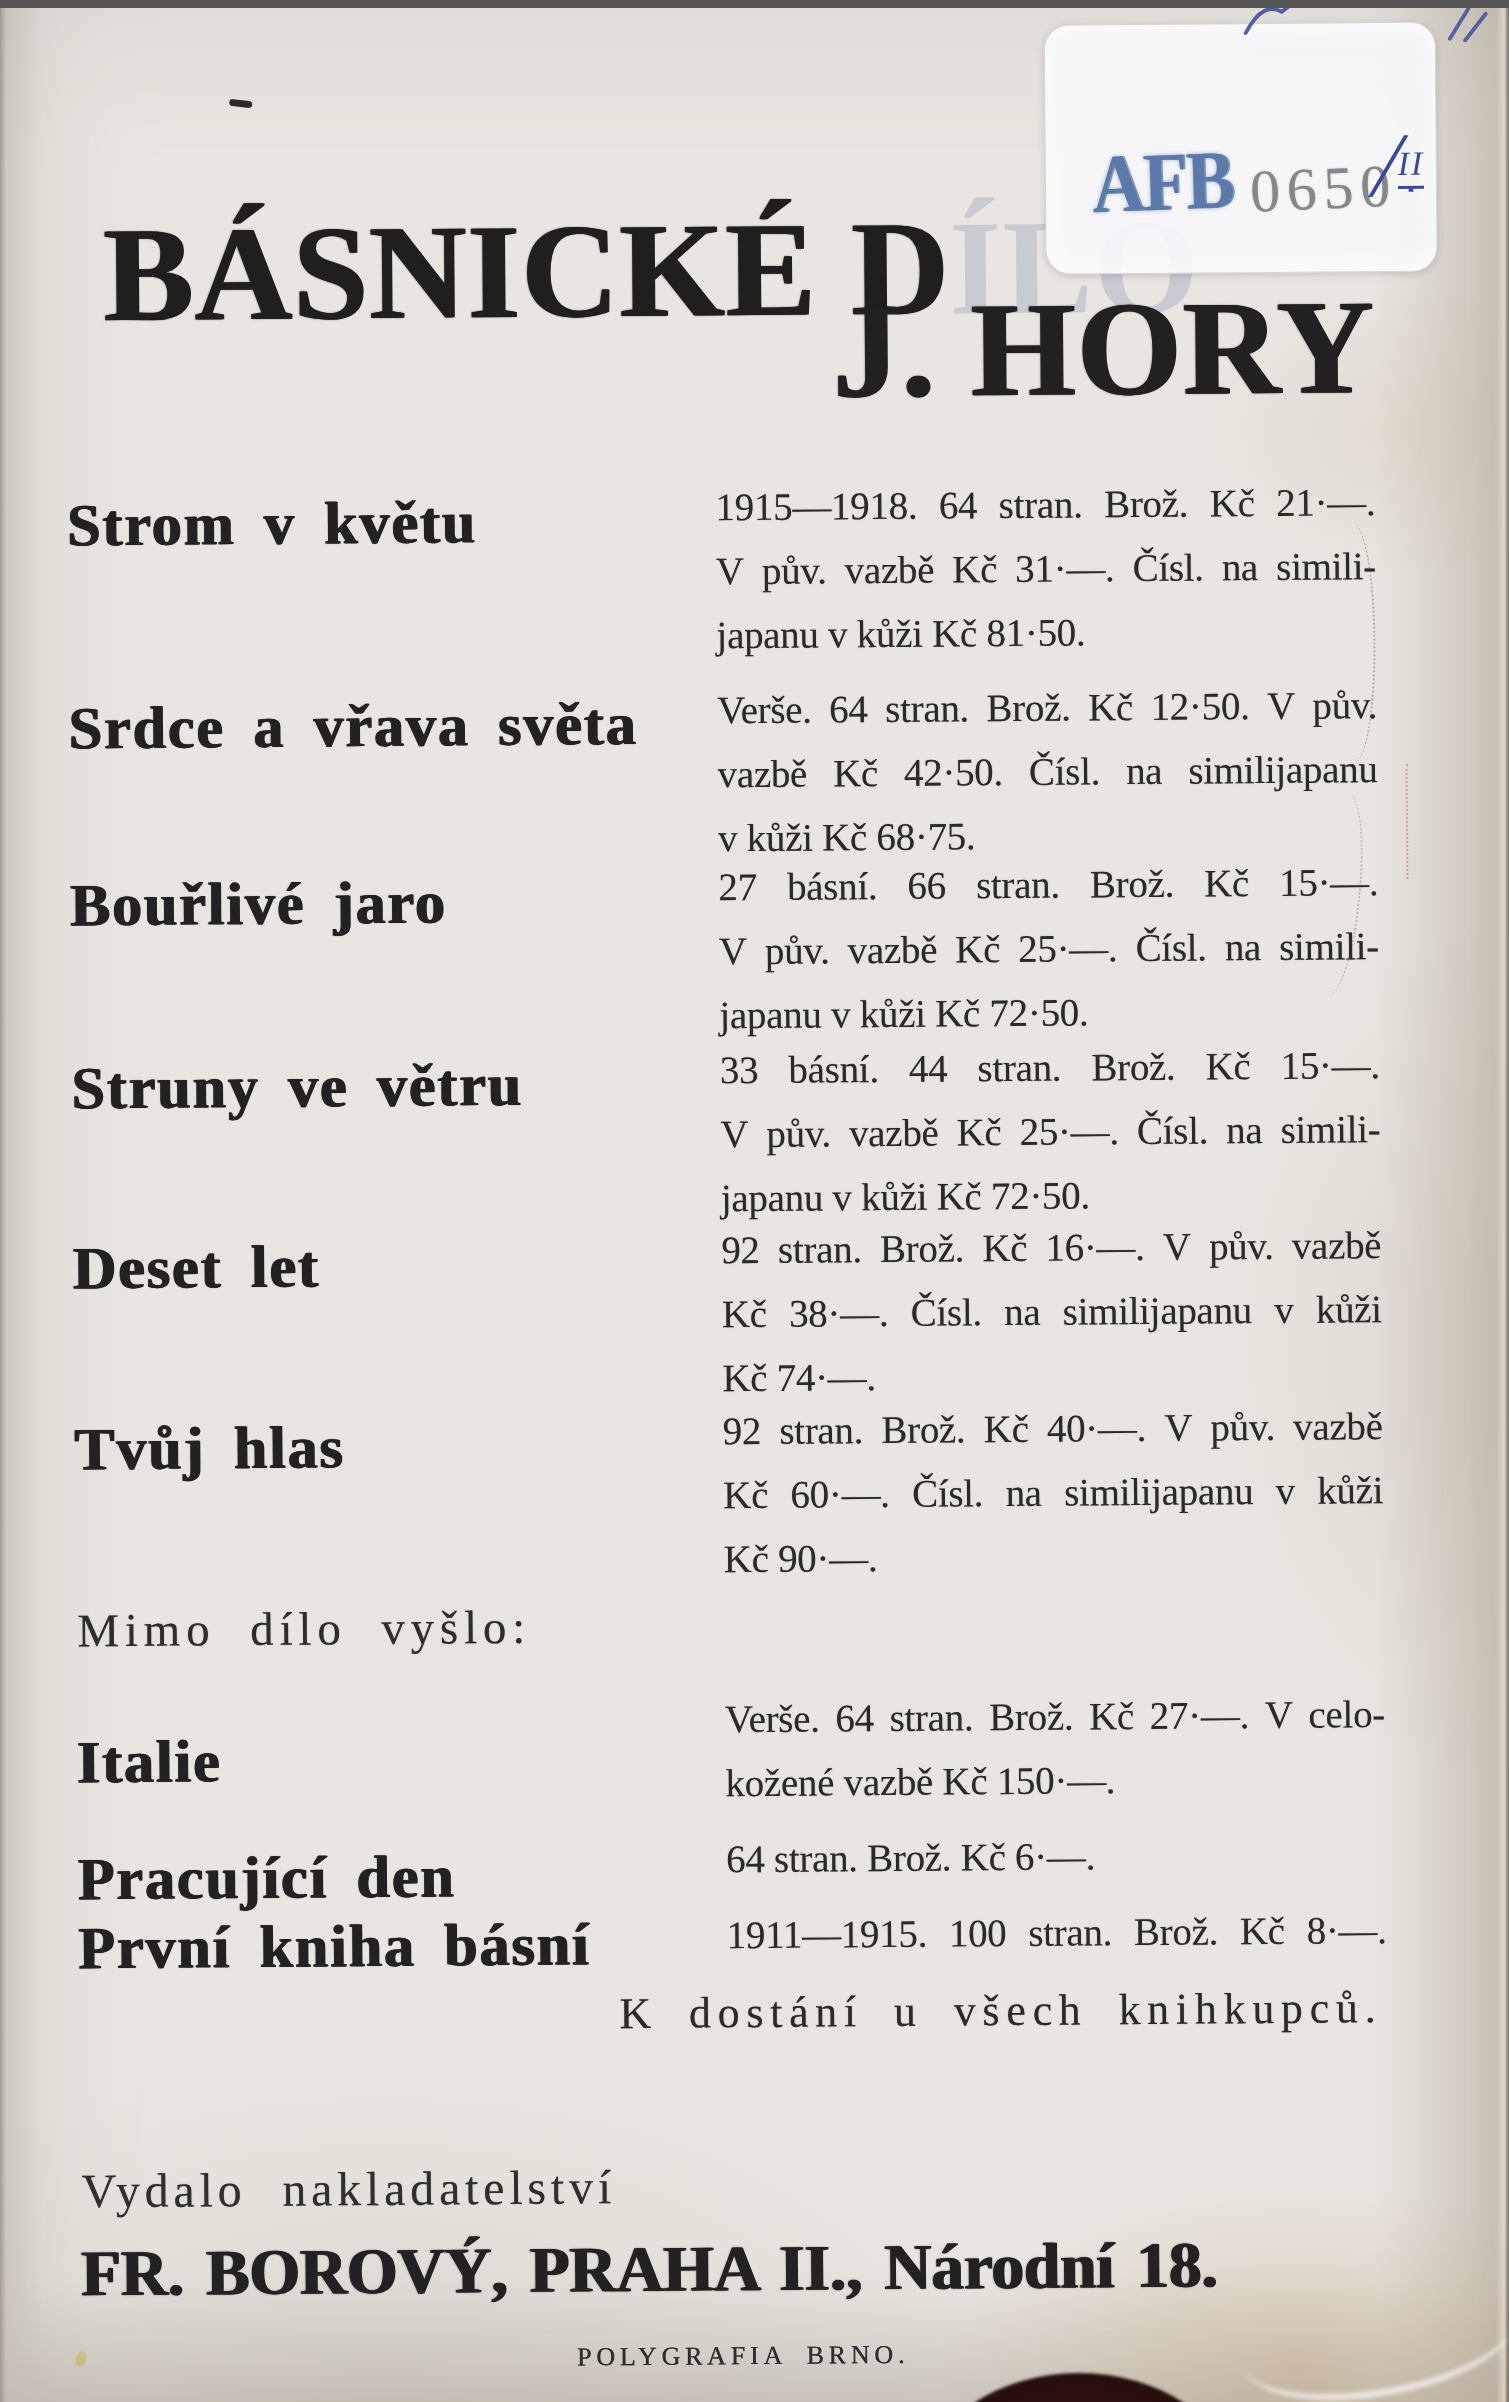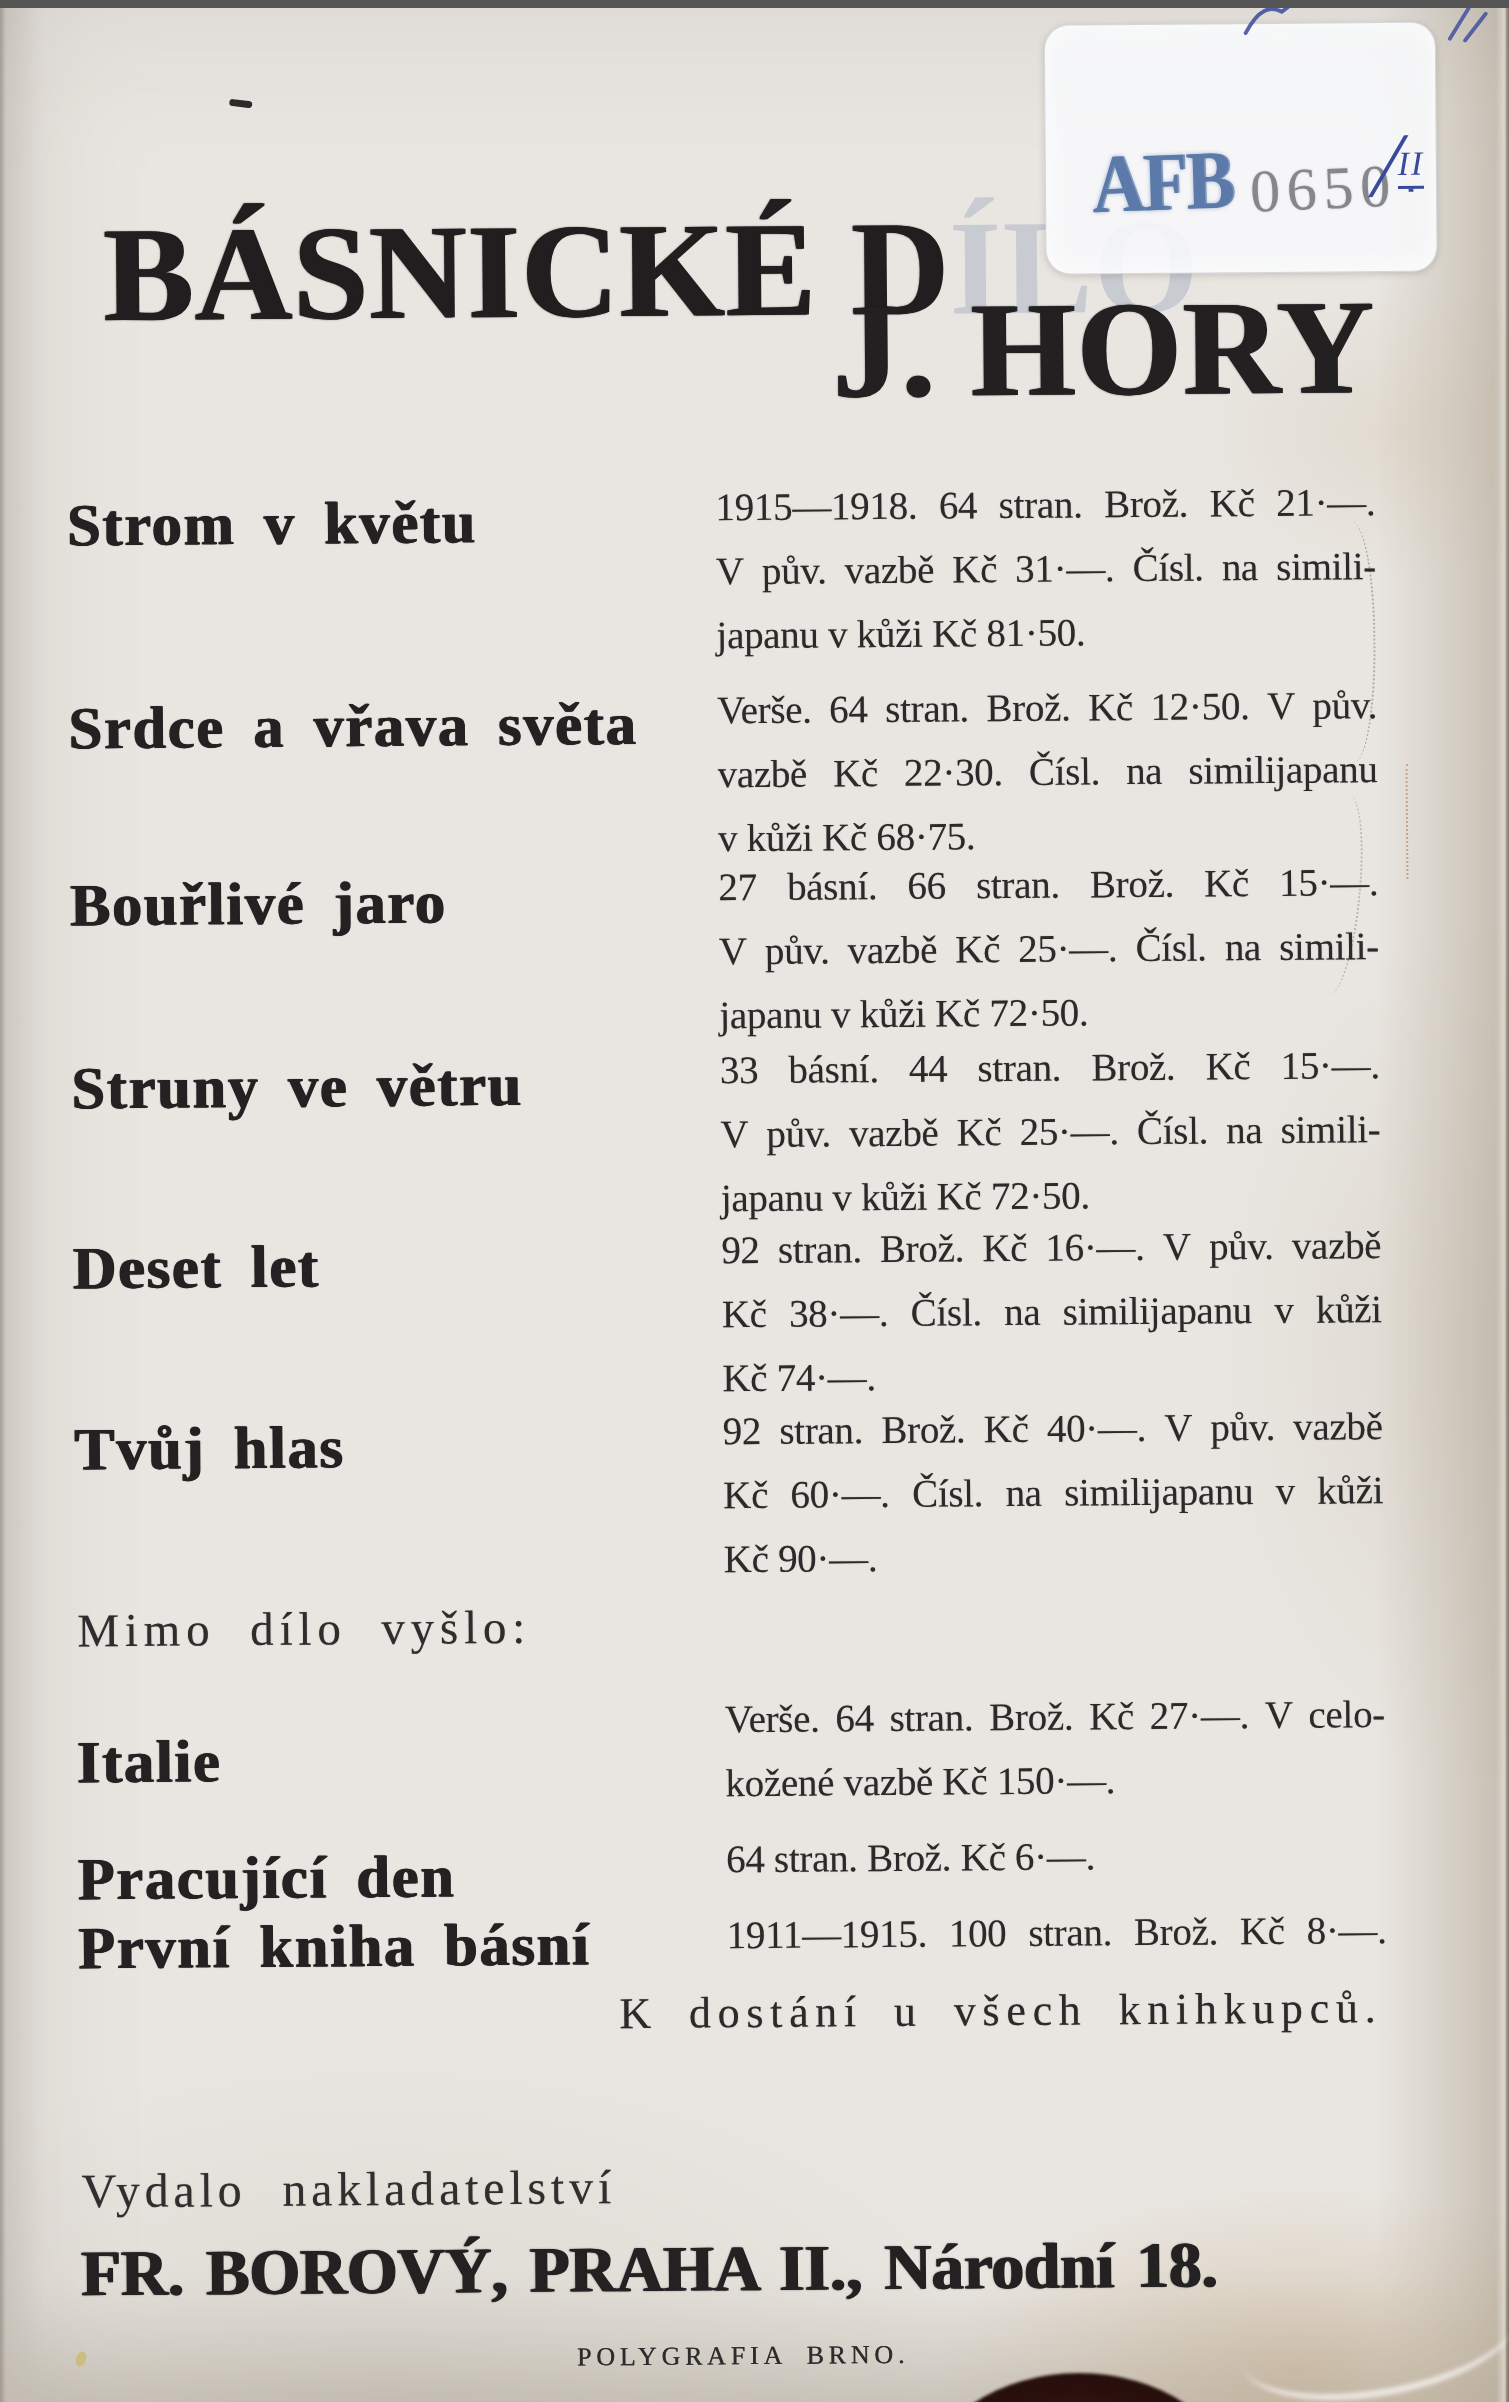--- a/index.html
+++ b/index.html
@@ -235,21 +235,21 @@
             <span>stran.</span>
             <span>Brož.</span>
             <span>Kč</span>
             <span>12·50.</span>
             <span>V</span>
             <span>pův.</span>
           </div>
         <div class="dline jline">
             <span>vazbě</span>
             <span>Kč</span>
-            <span>22·30.</span>
+            <span>42·50.</span>
             <span>Čísl.</span>
             <span>na</span>
             <span>similijapanu</span>
           </div>
         <div class="dline">v kůži Kč 68·75.</div>
       </div>
     </div>
 
     <div class="entry" style="top:847px">
       <div class="entry-title">Bouřlivé jaro</div>

